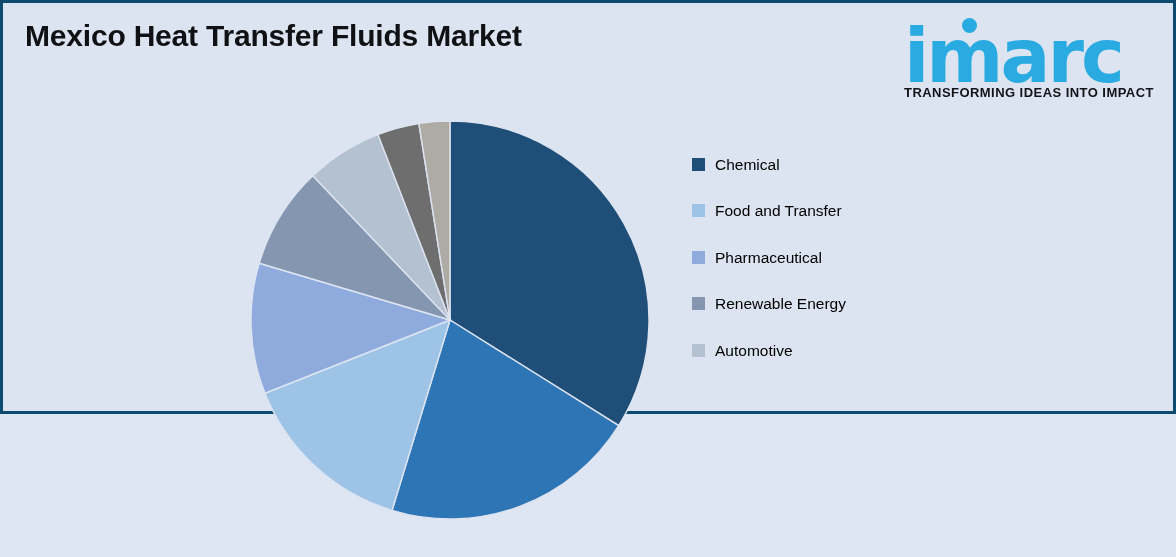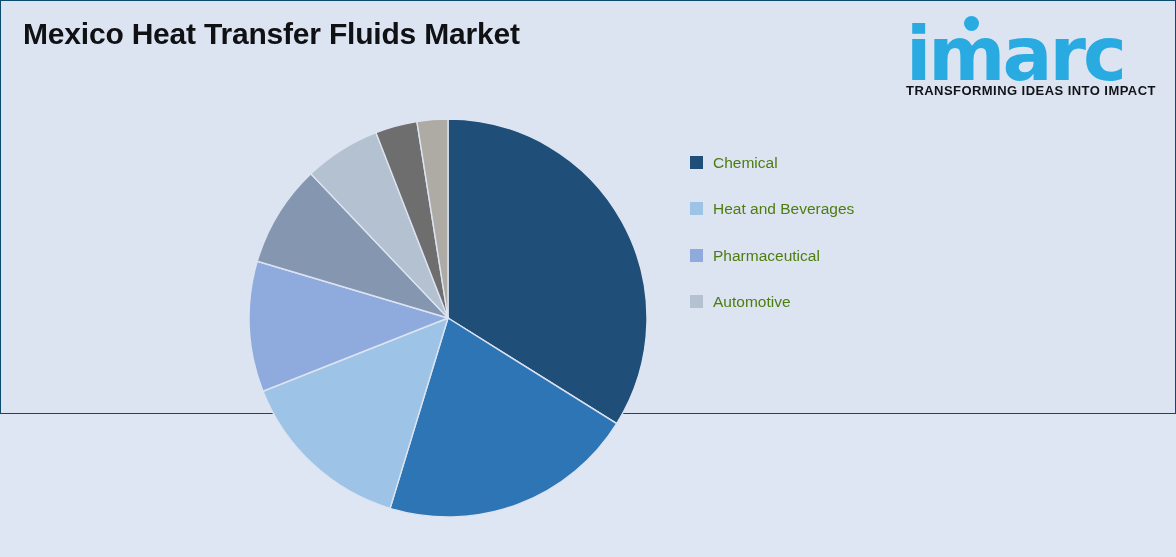--- a/index.html
+++ b/index.html
@@ -13,21 +13,21 @@
     background: #dfe6f3;
     font-family: "Liberation Sans", sans-serif;
     overflow: hidden;
   }
   #page {
     position: relative;
     width: 1176px;
     height: 414px;
     background: #dde4f1;
     box-sizing: border-box;
-    border: 1px solid #0c4a6e;
+    border: 3px solid #0c4a6e;
   }
 
   
   .header-block {
     position: absolute;
     left: 22px;
     top: 16px;
     width: 640px;
   }
   .chart-title {
@@ -119,21 +119,21 @@
     height: 46.5px;
   }
   .legend-swatch {
     width: 13px;
     height: 13px;
     flex: 0 0 13px;
     margin-right: 10px;
   }
   .legend-label {
     font-size: 15.5px;
-    color: #4d7c0f;
+    color: #000000;
     line-height: 1;
     white-space: nowrap;
   }
 
   
   .copyright {
     position: absolute;
     right: 14px;
     bottom: 11px;
     text-align: right;
@@ -174,26 +174,30 @@
     </svg>
   </div>
 
   <div class="legend">
     <div class="legend-item">
       <span class="legend-swatch" style="background: rgb(31, 78, 121);"></span>
       <span class="legend-label">Chemical</span>
     </div>
     <div class="legend-item">
       <span class="legend-swatch" style="background: rgb(157, 195, 230);"></span>
-      <span class="legend-label">Heat and Beverages</span>
+      <span class="legend-label">Food and Transfer</span>
     </div>
     <div class="legend-item">
       <span class="legend-swatch" style="background: rgb(143, 170, 220);"></span>
       <span class="legend-label">Pharmaceutical</span>
     </div>
     <div class="legend-item">
+      <span class="legend-swatch" style="background: rgb(132, 150, 176);"></span>
+      <span class="legend-label">Renewable Energy</span>
+    </div>
+    <div class="legend-item">
       <span class="legend-swatch" style="background: rgb(180, 193, 208);"></span>
       <span class="legend-label">Automotive</span>
     </div>
   </div>
 
 
 </div>
 
 </body></html>

